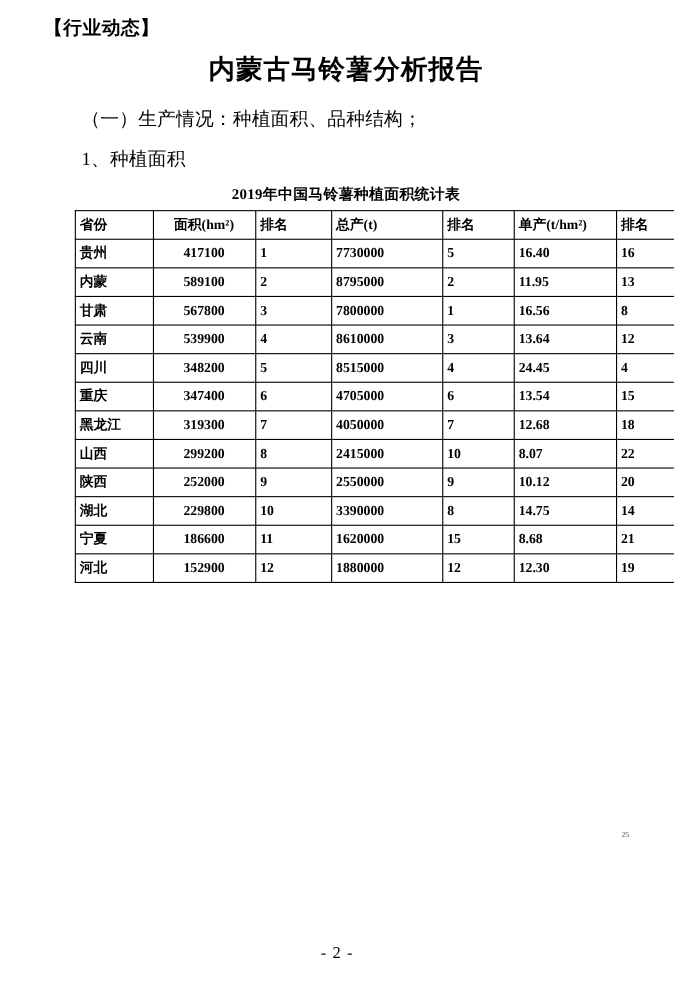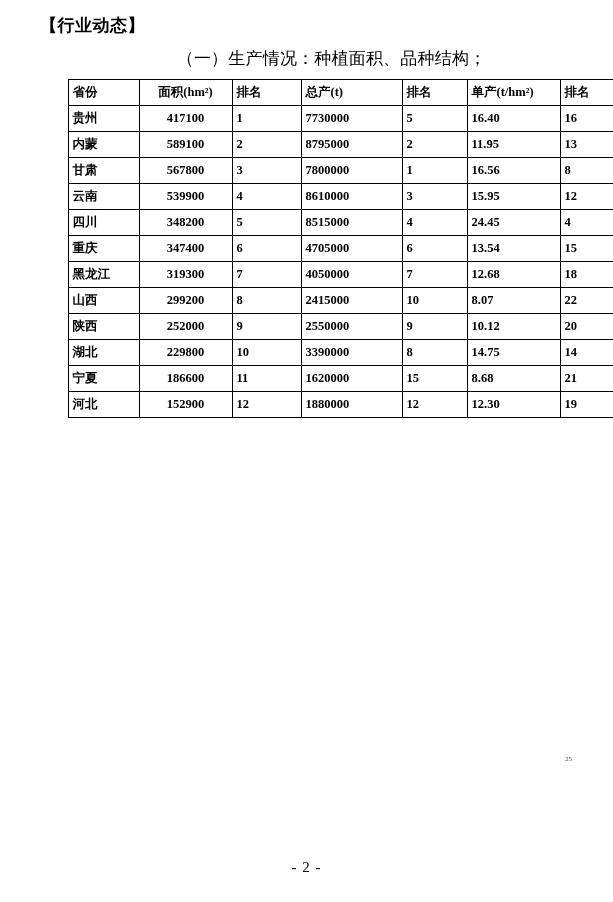--- a/index.html
+++ b/index.html
@@ -50,21 +50,20 @@
     margin: 6px 0 0 0;
     text-indent: 2em;
     letter-spacing: 0.2px;
   }
   .heading-2 {
     font-size: 17px;
     line-height: 1.9;
     margin: 4px 0 0 0;
     text-indent: 2em;
     letter-spacing: 0.2px;
-    text-align: center;
   }
   .heading-3 {
     font-size: 17px;
     line-height: 1.9;
     margin: 4px 0 6px 0;
     text-indent: 2em;
     letter-spacing: 0.2px;
   }
   .table-wrap {
     margin: 4px auto 0 auto;
@@ -119,27 +118,30 @@
     color: #555;
   }
 </style>
 </head>
 <body>
 
 <div class="page">
 
   <div class="category-tag">【行业动态】</div>
 
+  <h1 class="doc-title">内蒙古马铃薯分析报告</h1>
 
 
 
   <p class="heading-2">（一）生产情况：种植面积、品种结构；</p>
 
+  <p class="heading-3">1、种植面积</p>
 
   <div class="table-wrap">
+    <div class="table-caption">2019年中国马铃薯种植面积统计表</div>
     <table class="data-table">
       <tbody>
         <tr class="header-row">
           <td class="c0">省份</td>
           <td class="c1">面积(hm²)</td>
           <td class="c2">排名</td>
           <td class="c3">总产(t)</td>
           <td class="c4">排名</td>
           <td class="c5">单产(t/hm²)</td>
           <td class="c6">排名</td>
@@ -170,21 +172,21 @@
           <td class="c4">1</td>
           <td class="c5">16.56</td>
           <td class="c6">8</td>
         </tr>
         <tr>
           <td class="c0">云南</td>
           <td class="c1">539900</td>
           <td class="c2">4</td>
           <td class="c3">8610000</td>
           <td class="c4">3</td>
-          <td class="c5">15.95</td>
+          <td class="c5">13.64</td>
           <td class="c6">12</td>
         </tr>
         <tr>
           <td class="c0">四川</td>
           <td class="c1">348200</td>
           <td class="c2">5</td>
           <td class="c3">8515000</td>
           <td class="c4">4</td>
           <td class="c5">24.45</td>
           <td class="c6">4</td>

